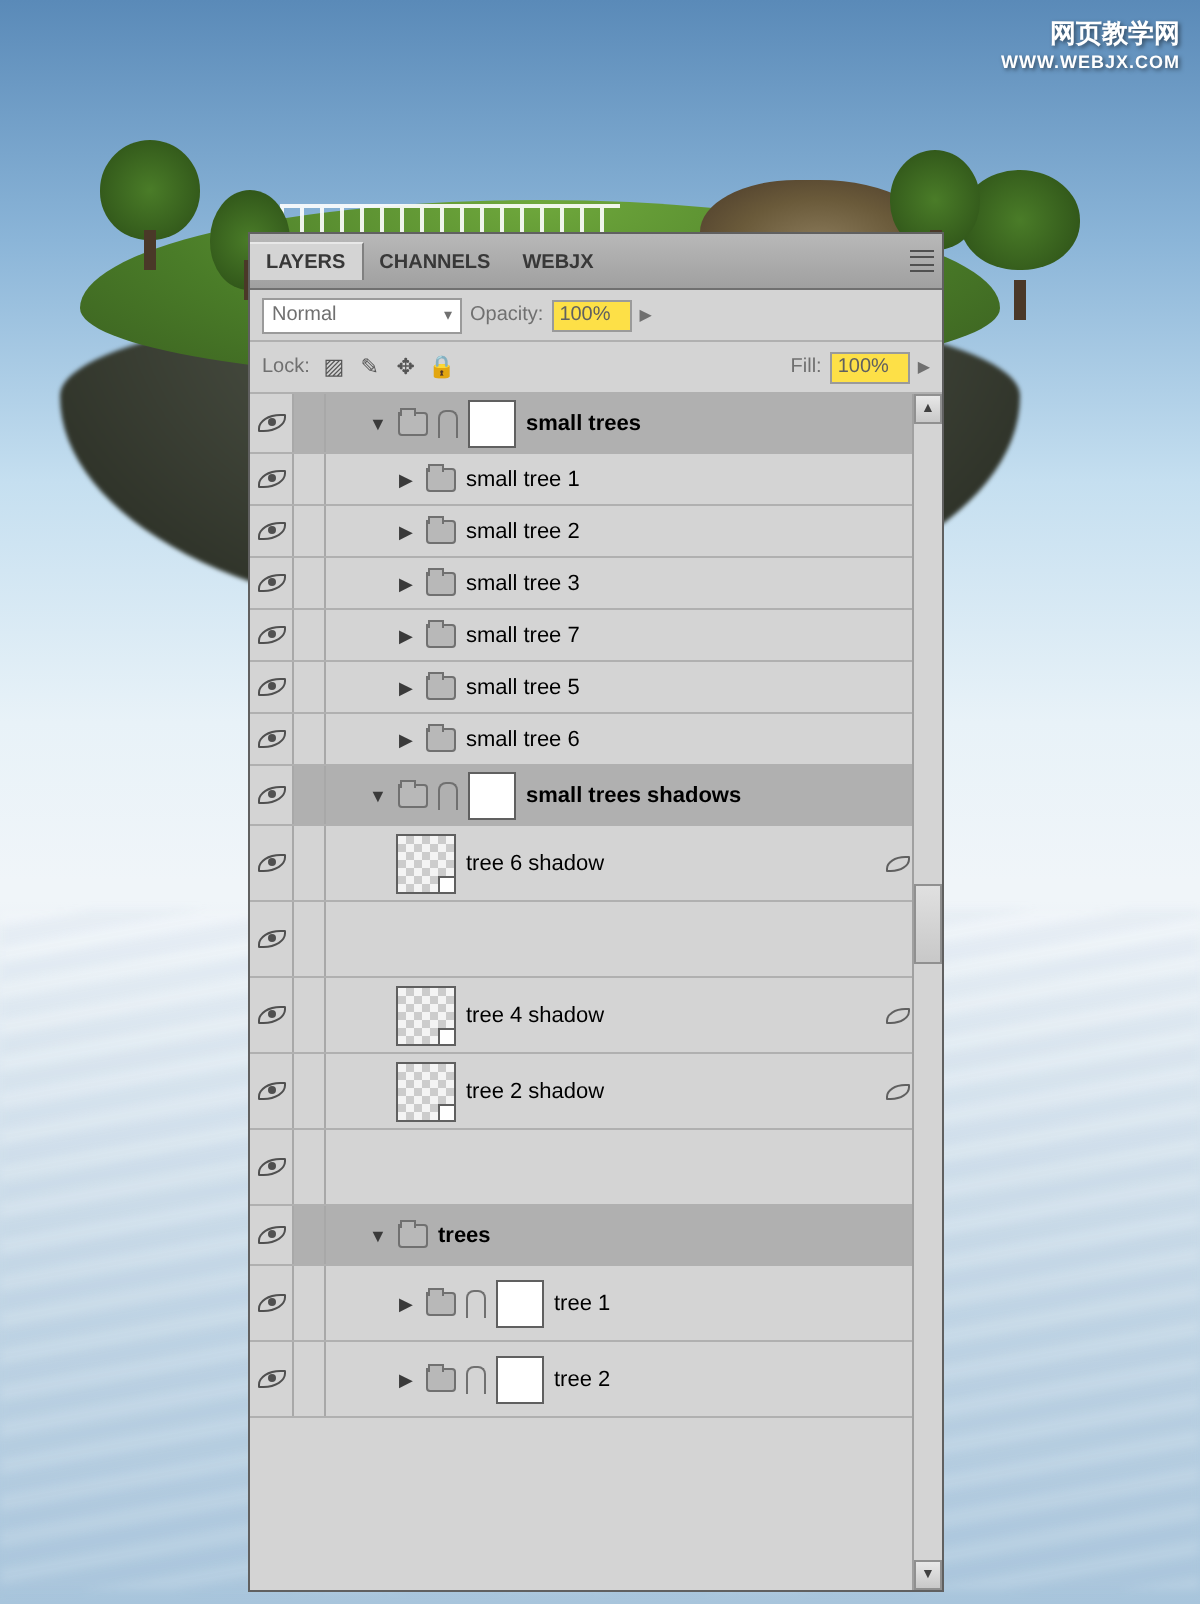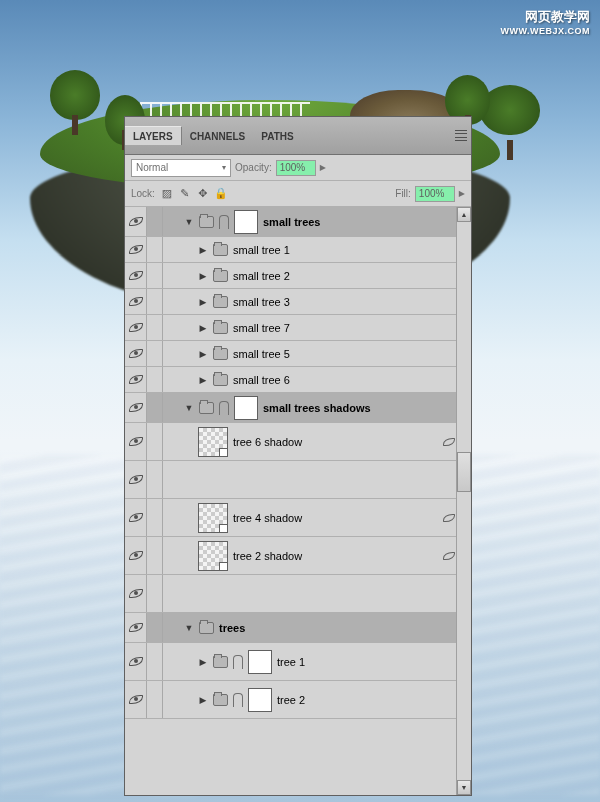--- a/index.html
+++ b/index.html
@@ -23,31 +23,31 @@
 .tree-d { top: 35px; right: 60px; width: 45px; height: 60px; }
 .fence { position: absolute; top: 62px; left: 130px; width: 170px; height: 20px; background: repeating-linear-gradient(90deg, #fff 0, #fff 2px, transparent 2px, transparent 10px); border-top: 2px solid #fff; border-bottom: 2px solid #fff; opacity: 0.9; }
 .rocks { position: absolute; top: 50px; right: 80px; width: 120px; height: 65px; background: radial-gradient(ellipse, #8a7a5a 0%, #6a5a3a 50%, #4a3a2a 100%); border-radius: 40% 50% 30% 35%; }
 
 
 .watermark { position: absolute; top: 8px; right: 10px; font-size: 13px; font-weight: bold; color: #fff; text-shadow: 1px 1px 2px rgba(0,0,0,0.5); }
 .watermark-sub { position: absolute; top: 26px; right: 10px; font-size: 9px; color: #fff; text-shadow: 1px 1px 2px rgba(0,0,0,0.5); letter-spacing: 0.5px; font-weight: bold; }
 
 
 .panel { position: absolute; top: 116px; left: 124px; width: 348px; height: 680px; background: #d4d4d4; border: 1px solid #606060; font-size: 11px; color: #000; display: flex; flex-direction: column; }
-.panel-tabs { display: flex; align-items: center; height: 38px; background: linear-gradient(#b8b8b8, #a0a0a0); border-bottom: 1px solid #707070; }
+.panel-tabs { display: flex; align-items: center; height: 28px; background: linear-gradient(#b8b8b8, #a0a0a0); border-bottom: 1px solid #707070; }
 .panel-tabs .tab { padding: 4px 8px 3px; font-size: 10px; color: #383838; cursor: pointer; font-weight: bold; }
 .panel-tabs .tab.active { background: #d4d4d4; border-top: 1px solid #e8e8e8; border-right: 1px solid #808080; }
 .panel-tabs .menu-btn { margin-left: auto; width: 20px; height: 14px; display: flex; flex-direction: column; justify-content: space-between; padding: 1px 4px; cursor: pointer; }
 .panel-tabs .menu-btn span { height: 1px; background: #505050; }
 
 .panel-row { display: flex; align-items: center; height: 26px; padding: 0 6px; background: #d4d4d4; gap: 4px; border-bottom: 1px solid #b0b0b0; }
 .panel-row .lbl { font-size: 10px; color: #707070; }
 .panel-row .select { width: 100px; height: 18px; background: #fff; border: 1px solid #9a9a9a; padding: 1px 4px; font-size: 10px; display: flex; align-items: center; justify-content: space-between; color: #707070; }
 .panel-row .select .arrow { font-size: 8px; }
-.panel-row .small-input { width: 40px; height: 16px; background: #86efac; border: 1px solid #9a9a9a; padding: 0 3px; font-size: 10px; color: #606060; display: flex; align-items: center; }
+.panel-row .small-input { width: 40px; height: 16px; background: #fde047; border: 1px solid #9a9a9a; padding: 0 3px; font-size: 10px; color: #606060; display: flex; align-items: center; }
 .panel-row .play { font-size: 8px; color: #707070; }
 .lock-icons { display: flex; gap: 2px; align-items: center; }
 .lock-icon-box { width: 16px; height: 16px; display: flex; align-items: center; justify-content: center; font-size: 11px; color: #555; }
 
 
 .layers-list { flex: 1; overflow: hidden; background: #d4d4d4; position: relative; }
 .layer-row { display: flex; align-items: center; height: 26px; border-bottom: 1px solid #b0b0b0; background: #d4d4d4; }
 .layer-row.group-header { background: #b0b0b0; height: 30px; }
 .layer-row.tall { height: 38px; }
 .vis-col { width: 22px; height: 100%; display: flex; align-items: center; justify-content: center; border-right: 1px solid #a8a8a8; background: #d4d4d4; }
@@ -108,21 +108,21 @@
     </div>
 </div>
 
 <div class="watermark">网页教学网</div>
 <div class="watermark-sub">WWW.WEBJX.COM</div>
 
 <div class="panel">
   <div class="panel-tabs">
     <div class="tab active">LAYERS</div>
     <div class="tab">CHANNELS</div>
-    <div class="tab">PATHS</div>
+    <div class="tab">WEBJX</div>
     <div class="menu-btn">
         <span></span>
         <span></span>
         <span></span>
         <span></span>
       </div>
   </div>
 
   <div class="panel-row">
     <div class="select">

